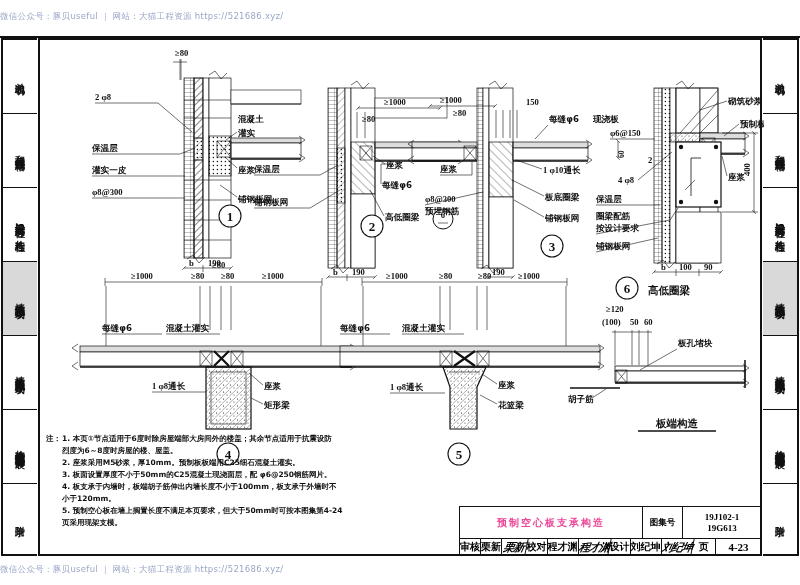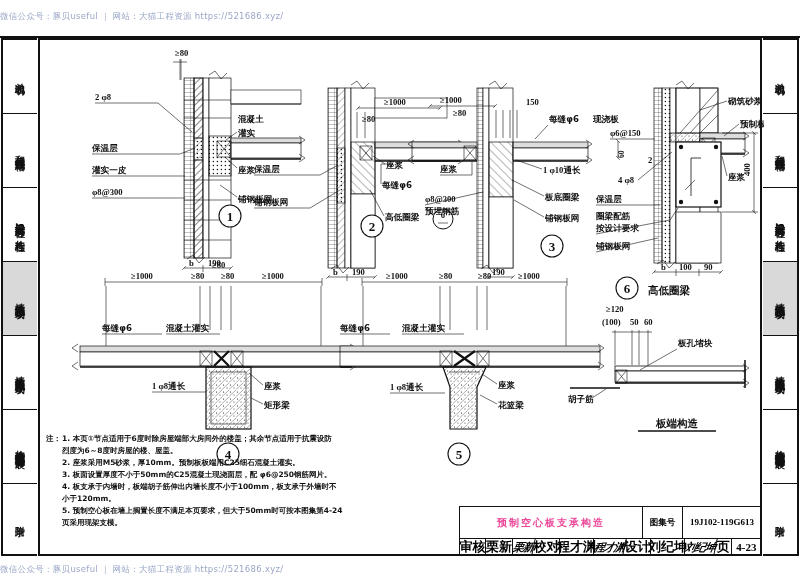--- a/index.html
+++ b/index.html
@@ -77,27 +77,27 @@
 
   
   .tb { position: absolute; left: 419px; top: 466px; width: 303px; height: 50px;
         border: 1.6px solid #111; }
   .tb-top { height: 31px; display: flex; }
   .tb-title { flex: 1; display: flex; align-items: center; justify-content: center;
         font-size: 10px; font-weight: 700; color: #ec4899; letter-spacing: 2px;
         border-right: 1.2px solid #111; }
   .tb-lbl { width: 40px; display: flex; align-items: center; justify-content: center;
         font-size: 8.5px; font-weight: 700; border-right: 1.2px solid #111; }
-  .tb-val { width: 78px; display: flex; flex-direction: row;
+  .tb-val { width: 78px; display: flex; flex-direction: column;
         align-items: center; justify-content: center;
         font-family: "Liberation Serif", serif; font-size: 9px; font-weight: 700;
         line-height: 1.15; }
   .tb-bot { height: 17px; border-top: 1.2px solid #111; display: flex; }
   .tb-c { display: flex; align-items: center; justify-content: center;
-        font-size: 13px; font-weight: 700; border-right: 1.2px solid #111;
+        font-size: 10px; font-weight: 700; border-right: 1.2px solid #111;
         white-space: nowrap; }
   .sig { font-family: "Liberation Serif", serif; font-style: italic;
         font-weight: 700; font-size: 11px; transform: skewX(-12deg);
         letter-spacing: -1px; }
   .tb-c:last-child { border-right: none; }
 </style>
 </head>
 <body>
 
 <div class="watermark" id="wm-top">微信公众号：豚贝useful ｜ 网站：大猫工程资源  https://521686.xyz/</div>

